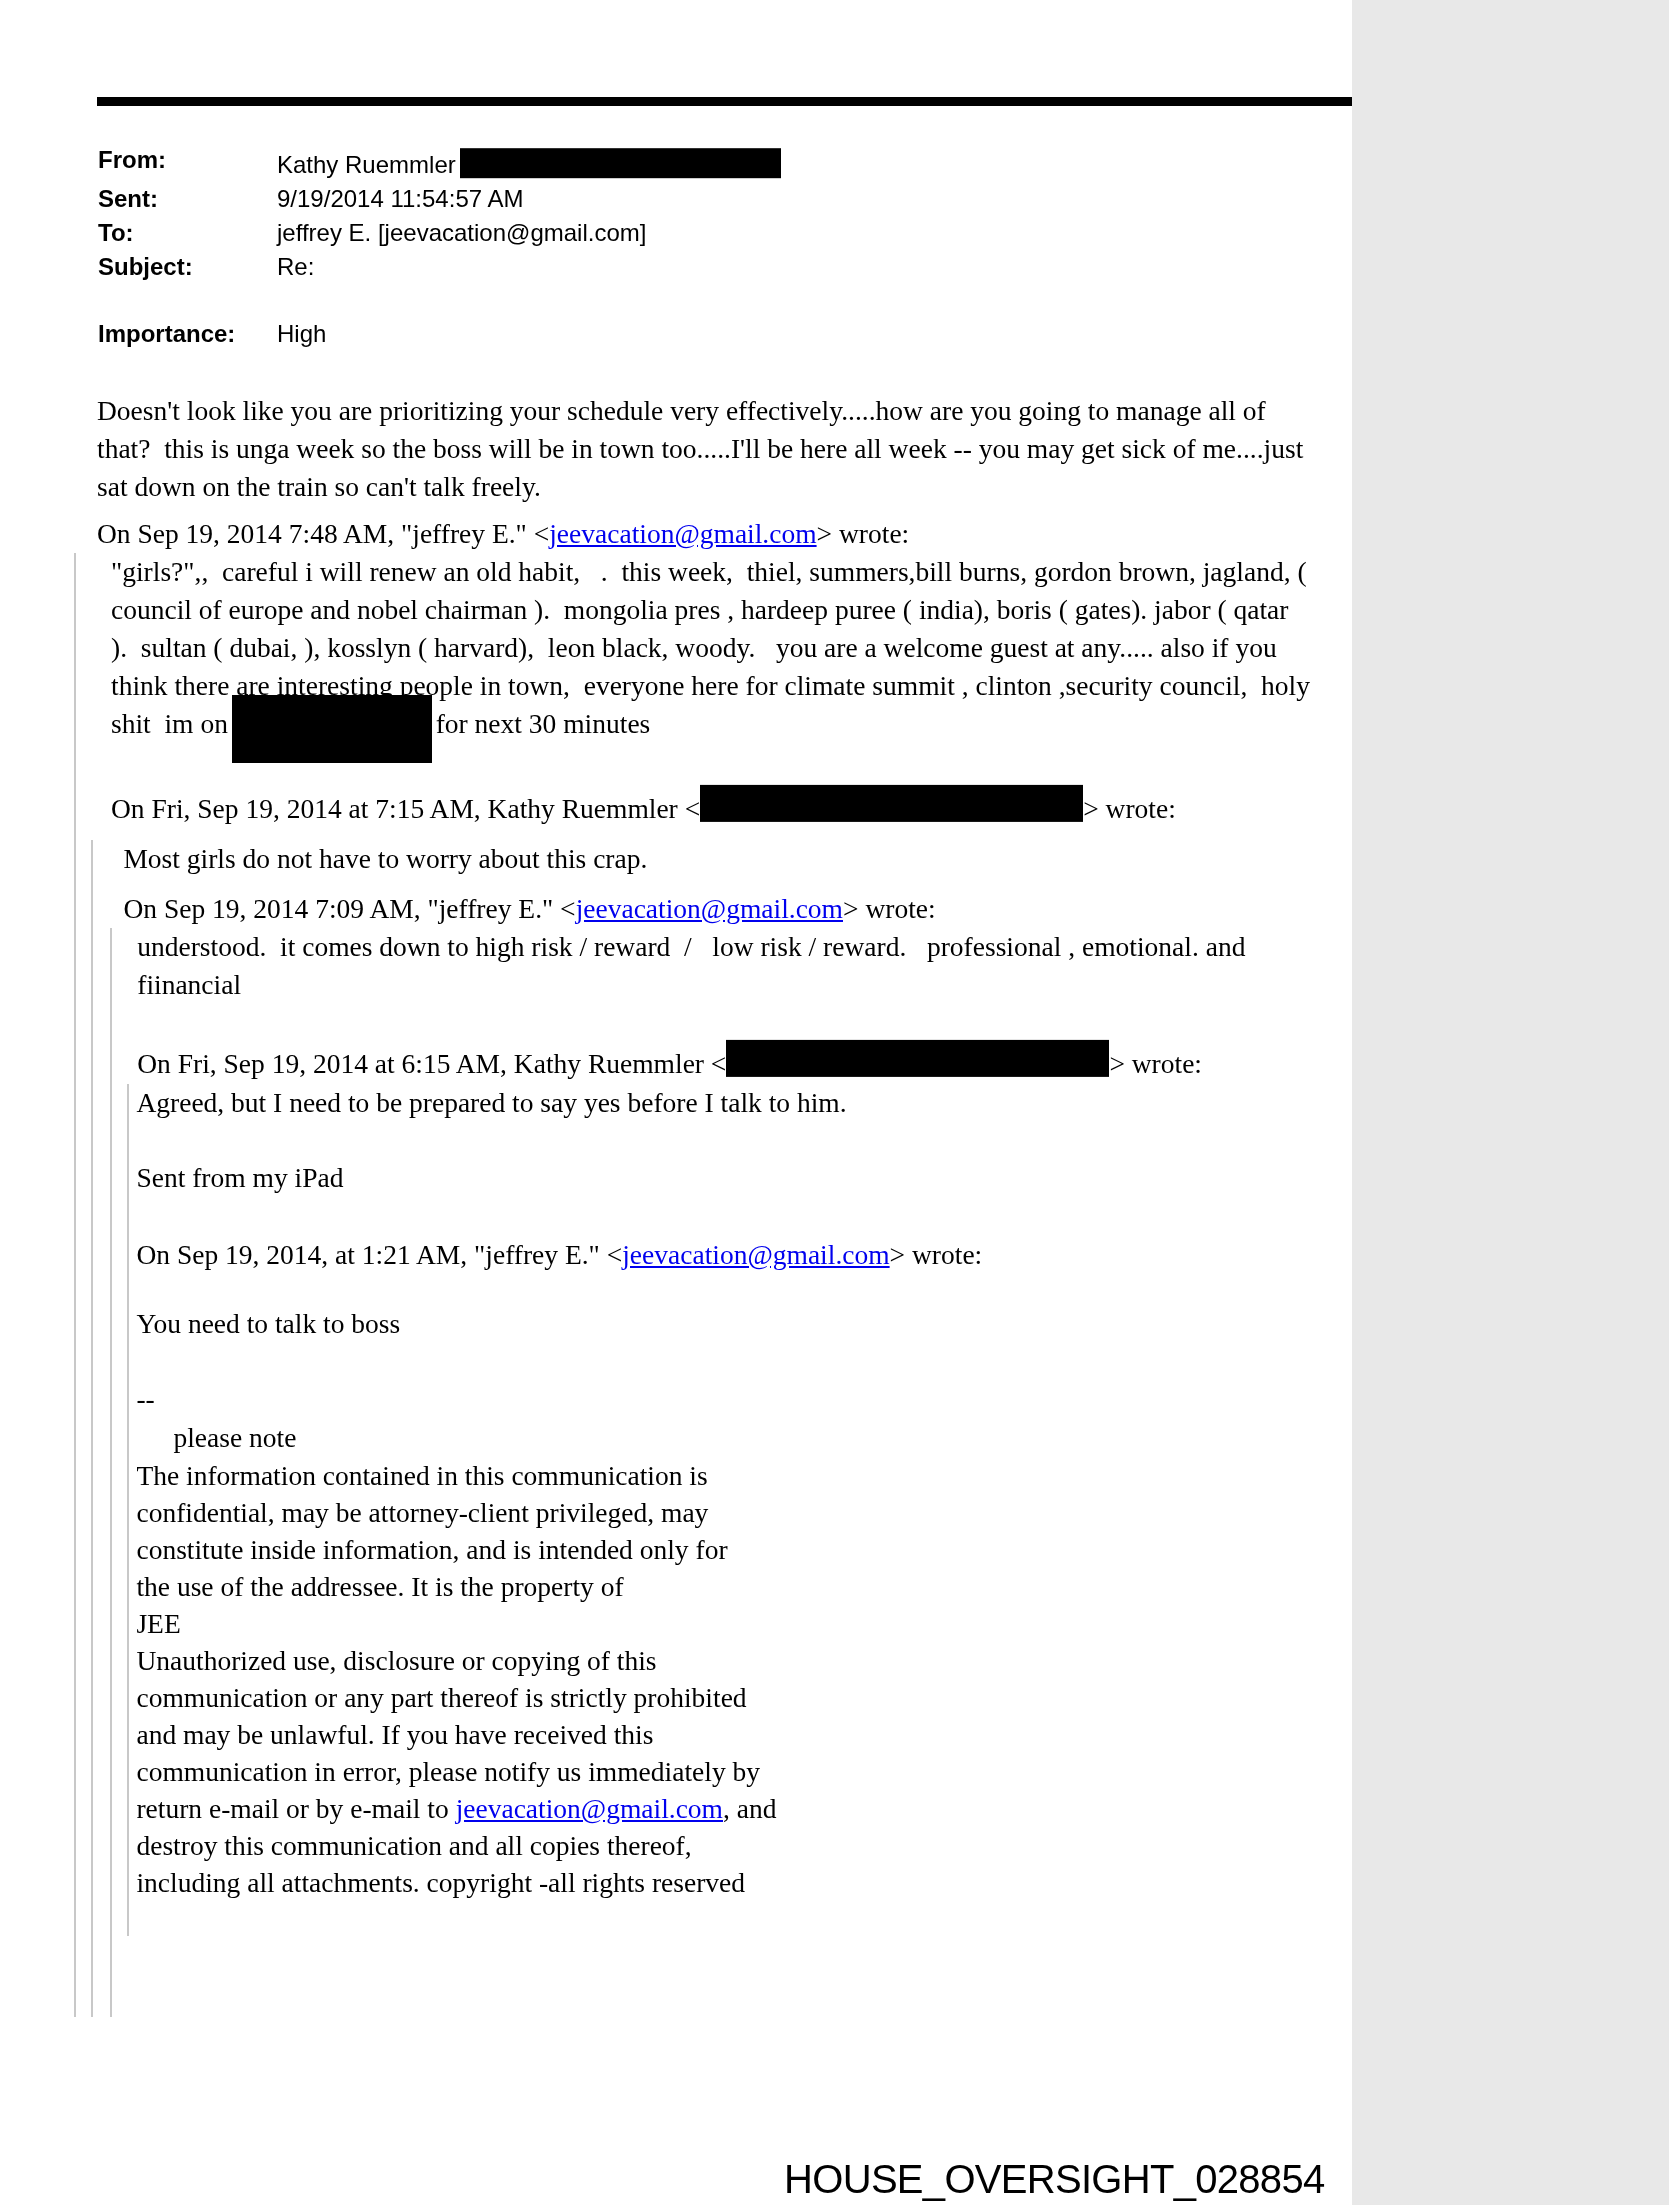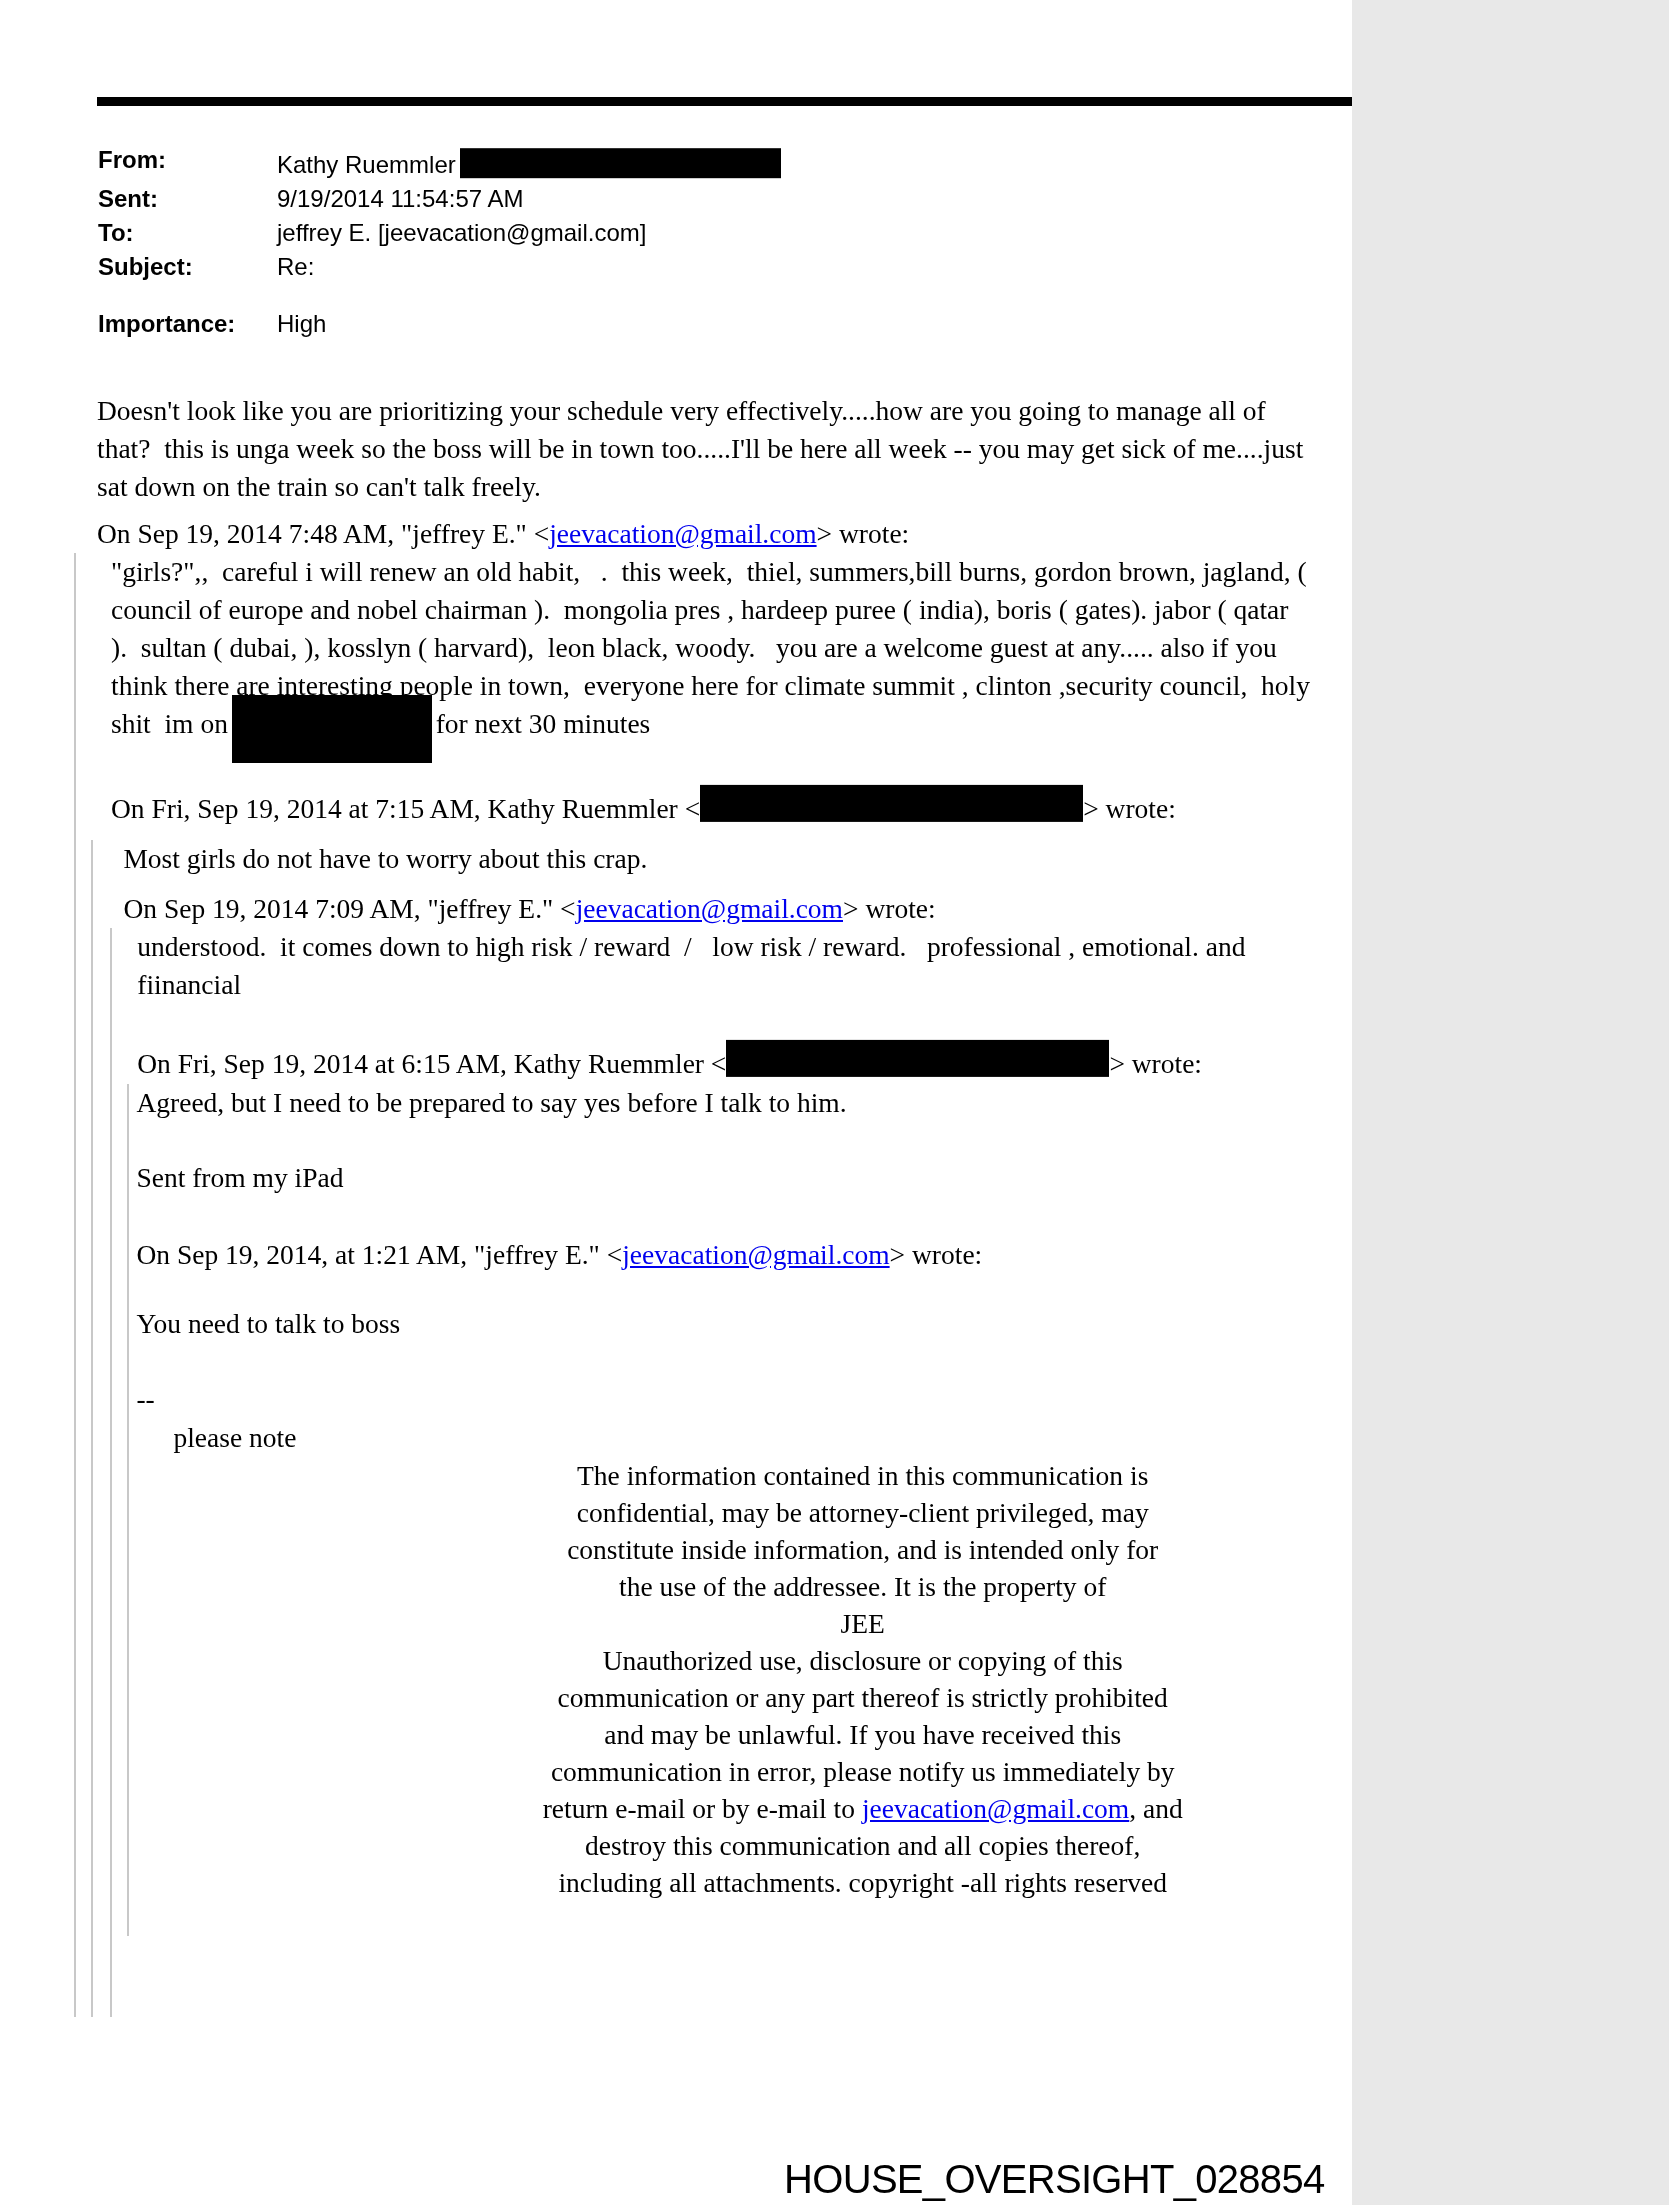--- a/index.html
+++ b/index.html
@@ -24,21 +24,21 @@
   }
   
   .mail-header{
     position:absolute;left:98px;top:143px;
     font-family:"Liberation Sans","DejaVu Sans",sans-serif;
     font-size:24px;line-height:34px;
   }
   .hrow{display:flex;}
   .hlabel{width:179px;font-weight:700;flex:0 0 auto;}
   .hvalue{font-weight:400;white-space:pre;}
-  .importance-row{margin-top:23px;}
+  .importance-row{margin-top:33px;}
   
   .redact{
     display:inline-block;background:var(--redact);
     vertical-align:baseline;
   }
   .redact-from{width:321px;height:30px;margin-left:3.9px;transform:translateY(5.2px);}
   .redact-imon{
     width:200px;height:68px;vertical-align:top;
     position:relative;top:-9.2px;margin:0 3.9px -30px 3.9px;
   }
@@ -62,21 +62,21 @@
   .m13{margin-top:8.5px;}
   .m58{margin-top:38px;}
   .m19{margin-top:12.4px;}
   .m18{margin-top:11.8px;}
   .m49{margin-top:32px;}
   .m2{margin-top:1.3px;}
   .m57{margin-top:37px;}
   .m60{margin-top:39px;}
   .m47{margin-top:31px;}
   a.mail-link{color:var(--link);text-decoration:underline;cursor:pointer;}
-  .disclaimer{line-height:37px;text-align:center;}
+  .disclaimer{line-height:37px;}
   .sig-note{text-indent:37px;}
   
   .bates{
     position:absolute;top:2157px;right:27.5px;
     font-family:"Liberation Sans","DejaVu Sans",sans-serif;
     font-size:40px;letter-spacing:-0.7px;color:#000;
   }
 </style>
 </head>
 <body>

